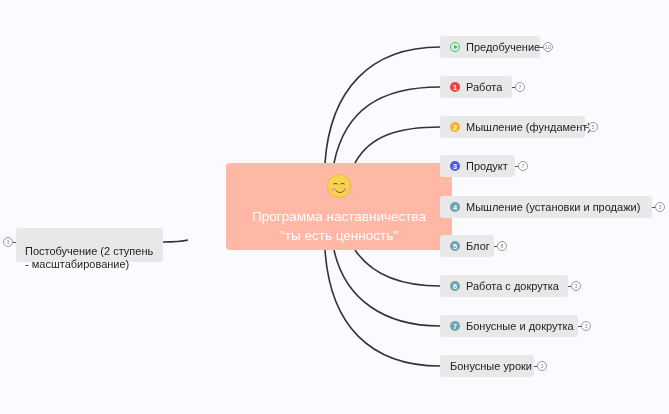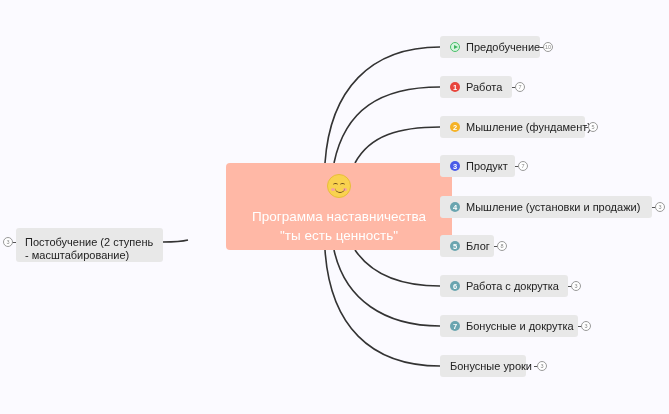--- a/index.html
+++ b/index.html
@@ -46,21 +46,21 @@
     border-top:2.5px solid transparent; border-bottom:2.5px solid transparent; margin-left:1px;
   }
   .count {
     position:absolute; width:8px; height:8px; border:1px solid #9a9a9a; border-radius:50%;
     font-size:5.5px; color:#888; display:flex; align-items:center; justify-content:center;
     background:#fff; box-sizing:content-box;
   }
   .count-line { position:absolute; height:1px; background:#555; width:4px; }
   .left-node {
     position:absolute; left:16px; top:228px; width:147px; height:34px; background:#e8e8e8;
-    border-radius:3px; font-size:11px; color:#222; box-sizing:border-box; padding:8px 9px;
+    border-radius:3px; font-size:11px; color:#222; box-sizing:border-box; padding:17px 9px;
     line-height:13px;
   }
 </style>
 </head>
 <body>
 
 <svg class="lines" viewBox="0 0 669 414">
   <g fill="none" stroke="#333" stroke-width="1.6">
     <path d="M325,163 C330,90 370,47 440,47"></path>
     <path d="M334,163 C345,110 380,87 440,87"></path>
@@ -160,19 +160,19 @@
 
 <div class="node" style="left:440px; top:315px; width:138px;">
   <span class="marker" style="background:#6aa5b0">7</span>
   <span>Бонусные и докрутка</span>
 </div>
 <div class="count-line" style="left:578px; top:326px;"></div>
 <div class="count" style="left:581px; top:321px;">
     <span>3</span>
   </div>
 
-<div class="node" style="left:440px; top:355px; width:86px;">
+<div class="node" style="left:440px; top:355px; width:94px;">
   <span>Бонусные уроки</span>
 </div>
 <div class="count-line" style="left:534px; top:366px;"></div>
 <div class="count" style="left:537px; top:361px;">
     <span>3</span>
   </div>
 
 </body></html>

